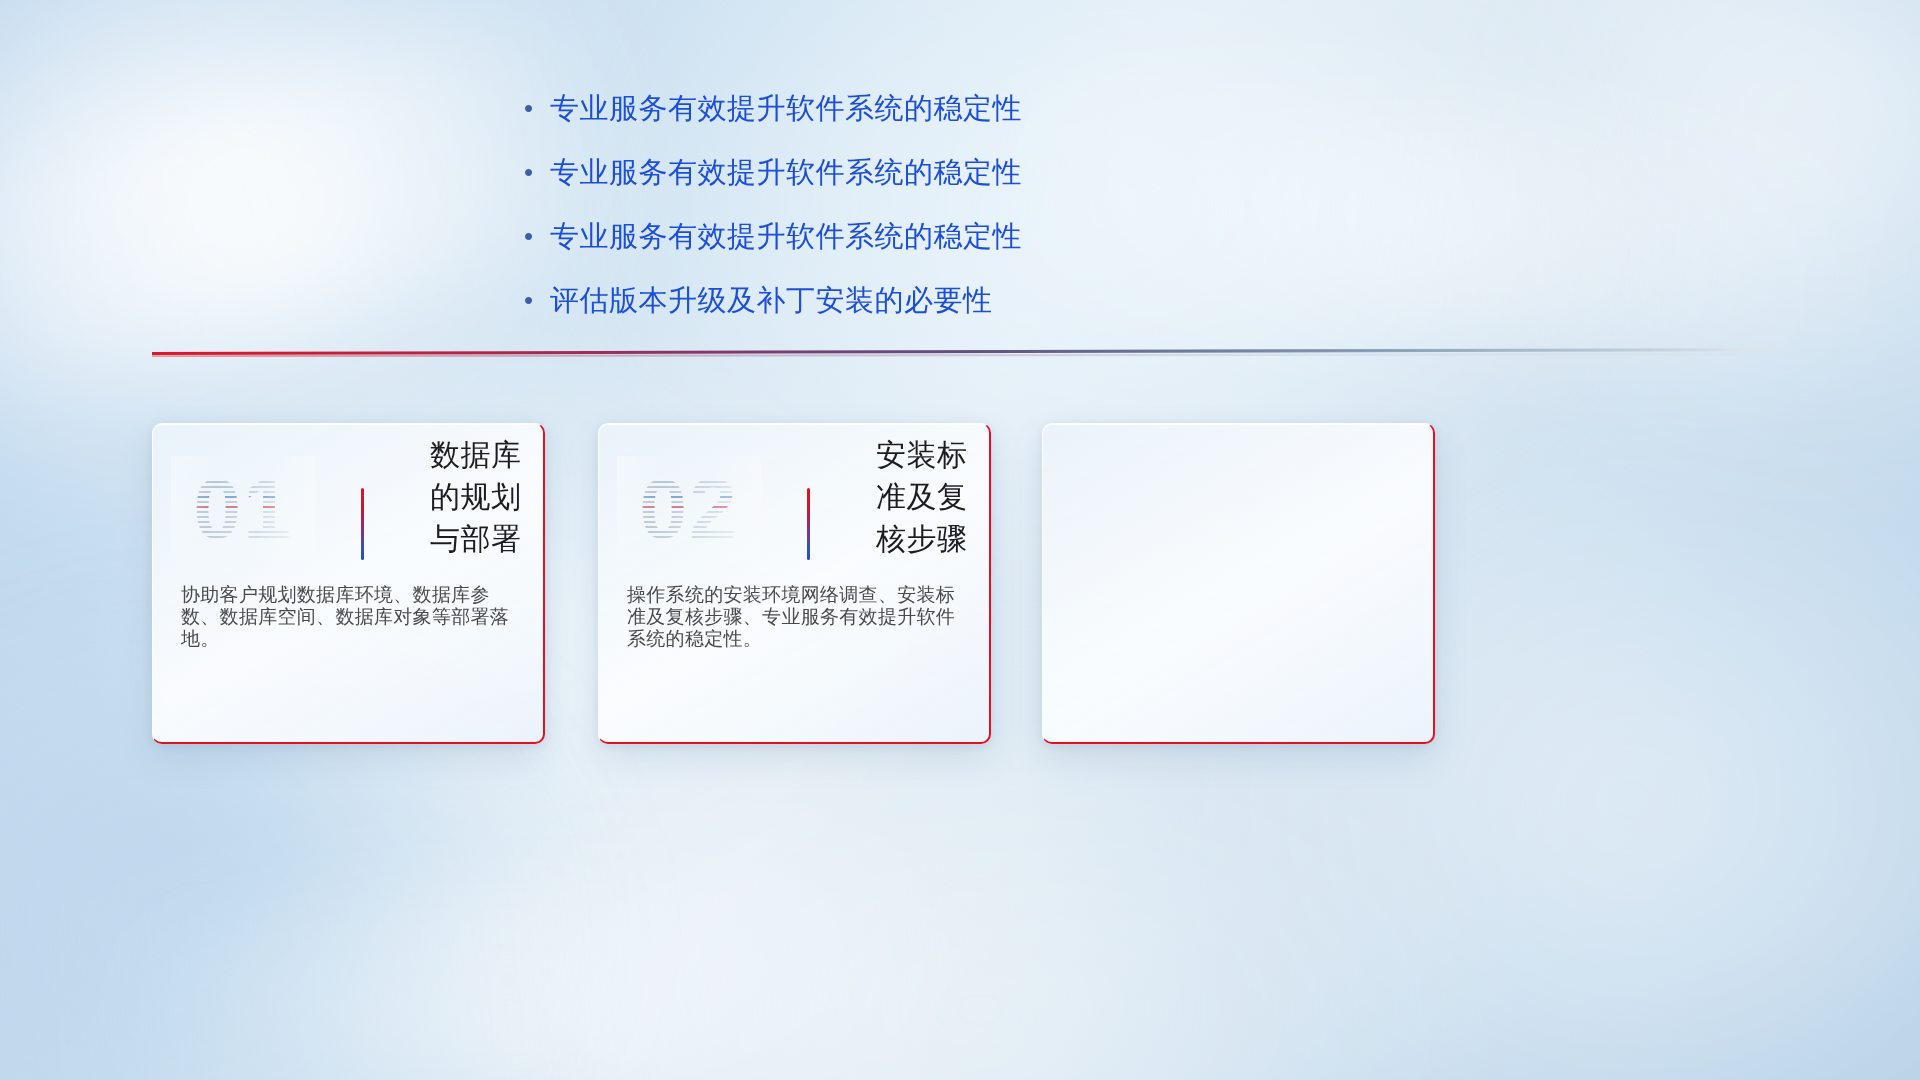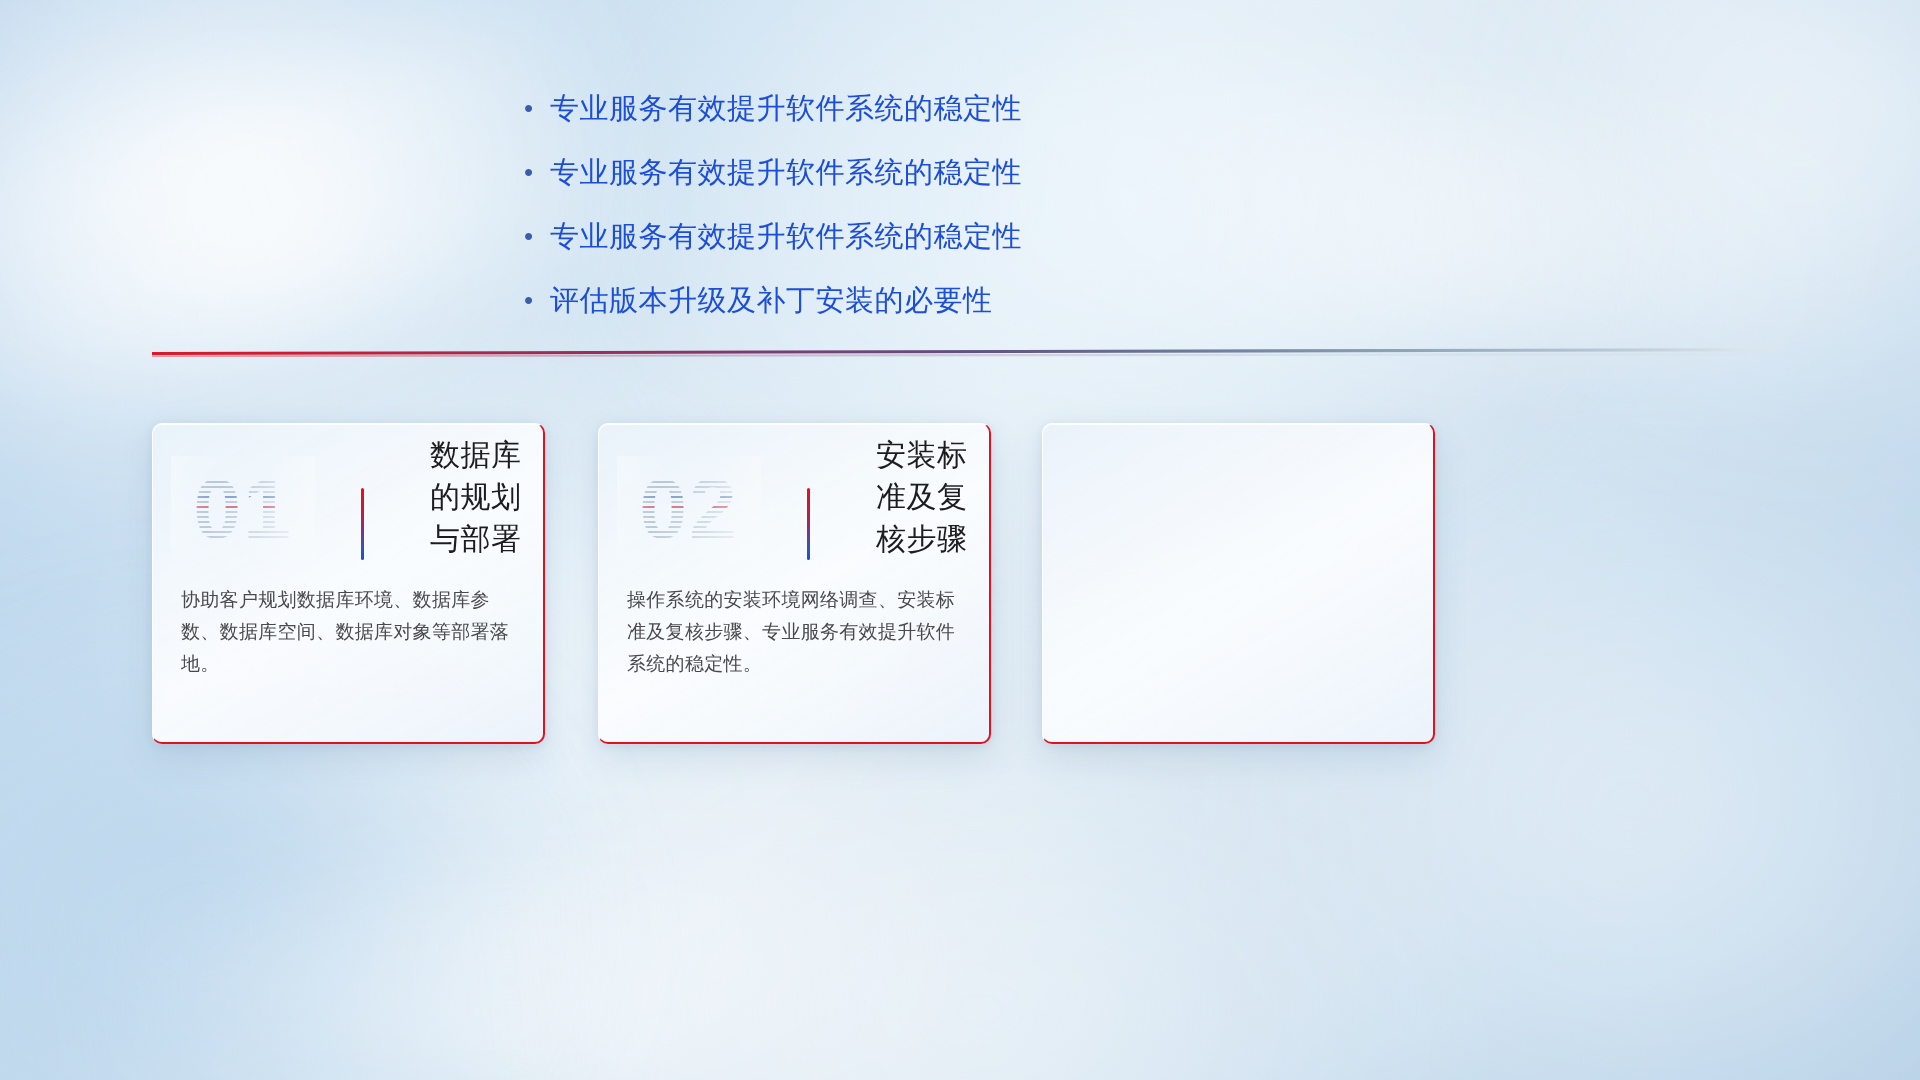--- a/index.html
+++ b/index.html
@@ -191,21 +191,21 @@
   }
   .card-title{
     font-size:30px;line-height:42px;
     color:#1d1d1f;
     font-weight:400;
     letter-spacing:.5px;
     max-width:190px;
   }
   .card-body{
     position:absolute;left:28px;top:160px;width:334px;
-    font-size:19px;line-height:32px;
+    font-size:19px;line-height:22px;
     color:#4a4a4d;
     letter-spacing:.3px;
   }
 </style>
 </head>
 <body>
 
 <div id="bg">
   <div class="bg-base"></div>
   <div class="glow g1"></div>

